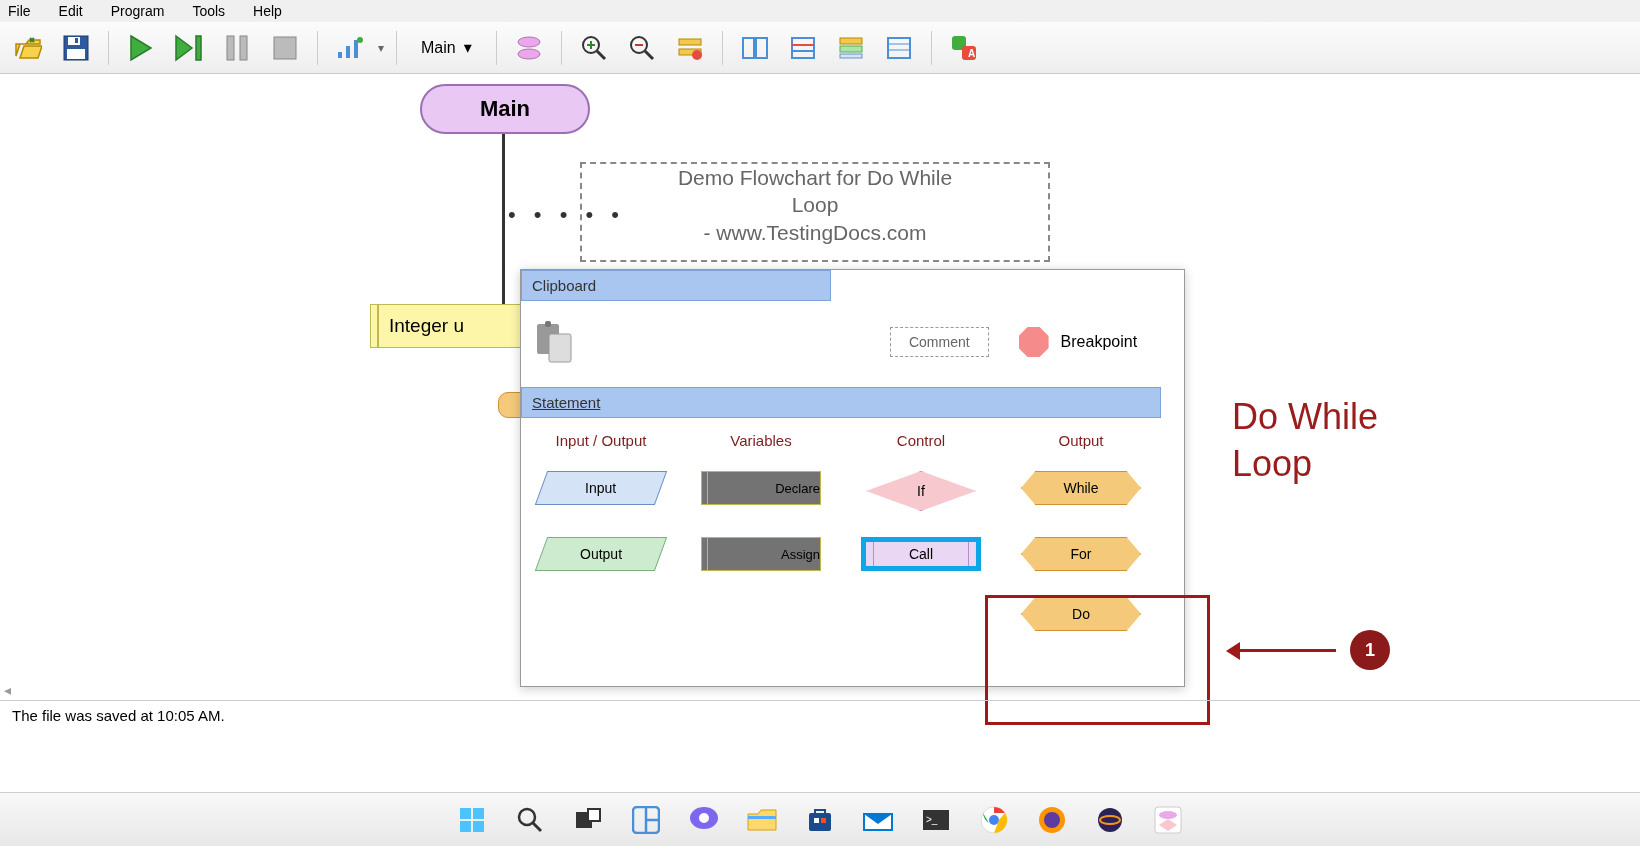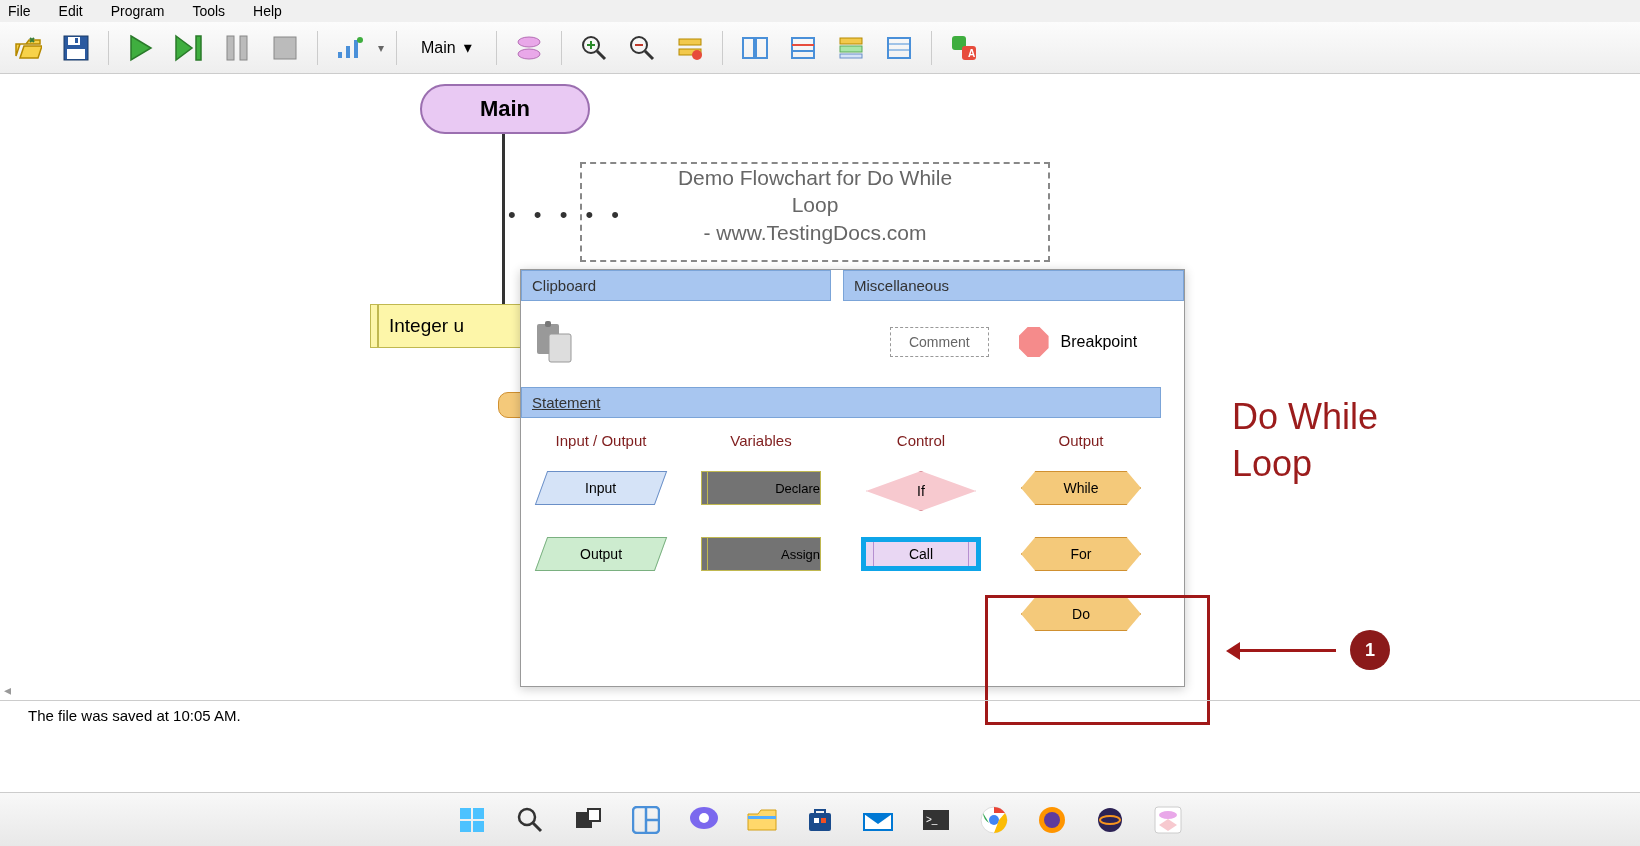--- a/index.html
+++ b/index.html
@@ -72,21 +72,21 @@
 .highlight-box { position:absolute; left:985px; top:595px; width:225px; height:130px; border:3px solid #a01818; }
 .arrow { position:absolute; left:1226px; top:640px; width:110px; height:20px; }
 .arrow::before { content:""; position:absolute; left:10px; top:9px; right:0; height:3px; background:#a01818; }
 .arrow::after { content:""; position:absolute; left:0; top:2px; width:0; height:0; border-top:9px solid transparent; border-bottom:9px solid transparent; border-right:14px solid #a01818; }
 .circlenum { position:absolute; left:1350px; top:630px; width:40px; height:40px; border-radius:50%; background:#8b1a1a; color:#fff; display:flex; align-items:center; justify-content:center; font-size:18px; font-weight:bold; }
 
 
 .scroll-hint { position:absolute; left:4px; bottom:148px; color:#999; font-size:14px; }
 
 
-.statusbar { position:absolute; left:0; bottom:116px; right:0; height:30px; border-top:1px solid #ccc; display:flex; align-items:center; padding-left:28px; font-size:15px; }
+.statusbar { position:absolute; left:0; bottom:116px; right:0; height:30px; border-top:1px solid #ccc; display:flex; align-items:center; padding-left:12px; font-size:15px; }
 
 
 .taskbar { position:absolute; left:0; right:0; bottom:0; height:54px; background:linear-gradient(#f8f8f8,#e8e8e8); display:flex; align-items:center; justify-content:center; gap:22px; border-top:1px solid #ccc; }
 .taskicon { width:36px; height:36px; display:flex; align-items:center; justify-content:center; cursor:pointer; }
 
 .main-dropdown { display:flex; align-items:center; gap:8px; font-size:16px; padding:0 12px; cursor:pointer; }
 </style>
 </head>
 <body>
 
@@ -232,21 +232,20 @@
     <div>- www.TestingDocs.com</div>
   </div>
   <div class="declare-box">
     <span>Integer u</span>
   </div>
   <div class="small-elli"></div>
 
   <div class="ctxmenu">
     <div class="ctx-row">
       <div class="ctx-header hdr-clip">Clipboard</div>
-      <div class="ctx-header hdr-misc">Miscellaneous</div>
     </div>
     <div class="ctx-body">
       <div class="clip-area">
         <svg width="44" height="44" viewBox="0 0 44 44">
             <rect x="4" y="4" width="22" height="30" rx="2" fill="#999"></rect>
             <rect x="12" y="1" width="6" height="6" rx="2" fill="#777"></rect>
             <rect x="16" y="14" width="22" height="28" rx="2" fill="#ddd" stroke="#999"></rect>
           </svg>
       </div>
       <div class="misc-area">

